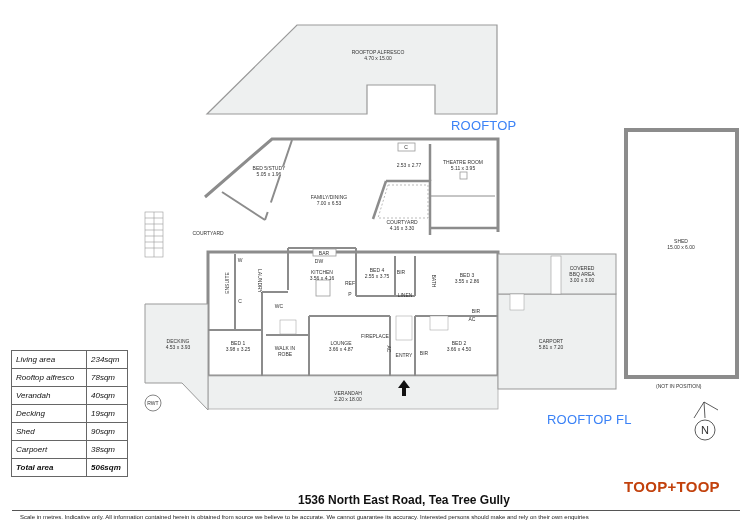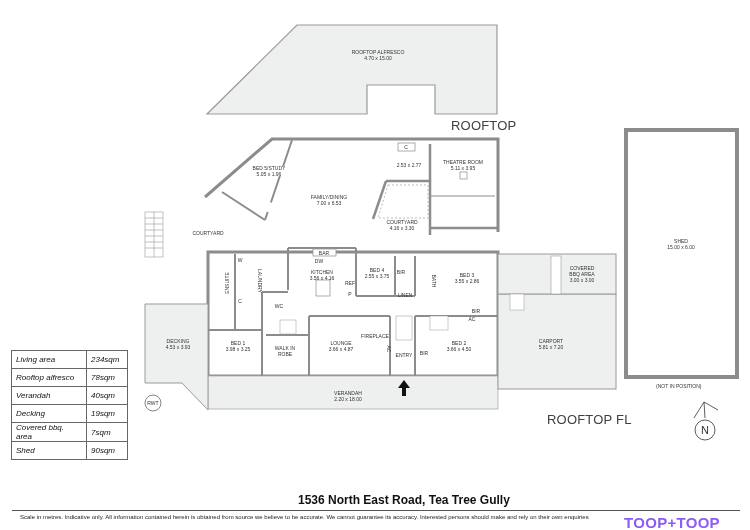--- a/index.html
+++ b/index.html
@@ -1,27 +1,27 @@
 <!DOCTYPE html>
 <html><head>
 <meta charset="utf-8">
 <style>
   html,body{margin:0;padding:0;background:#fff;}
   body{width:750px;height:530px;position:relative;overflow:hidden;font-family:"Liberation Sans",sans-serif;color:#222;}
   .plan{position:absolute;left:0;top:0;width:750px;height:530px;}
   .lbl{position:absolute;font-size:5px;line-height:6px;text-align:center;color:#333;white-space:nowrap;transform:translateX(-50%);}
   .lbl span{display:block;}
-  .floor-lbl{position:absolute;font-size:13px;color:#404040;letter-spacing:0.2px;}
+  .floor-lbl{position:absolute;font-size:13px;color:#3b82f6;letter-spacing:0.2px;}
   .area-table{position:absolute;left:11px;top:350px;border-collapse:collapse;font-size:8px;}
   .area-table td{border:1px solid #666;padding:0 4px;height:17px;color:#111;font-style:italic;}
   .area-table td.k{width:66px;}
   .area-table td.v{width:32px;}
   .area-table tr.total td{font-weight:bold;}
   .address{position:absolute;left:298px;top:493px;font-size:12px;font-weight:bold;color:#111;}
-  .brand{position:absolute;left:624px;top:514px;font-size:15px;font-weight:bold;color:#8b5cf6;letter-spacing:0.3px;}
+  .brand{position:absolute;left:624px;top:478px;font-size:15px;font-weight:bold;color:#c2410c;letter-spacing:0.3px;}
   .rule{position:absolute;left:12px;top:510px;width:728px;height:1px;background:#555;}
   .disclaimer{position:absolute;left:20px;top:514px;font-size:6px;color:#222;white-space:nowrap;}
   .note{position:absolute;font-size:5px;color:#333;}
   .compass{position:absolute;left:690px;top:400px;}
 </style>
 </head>
 <body>
 
 <svg class="plan" width="750" height="530" viewBox="0 0 750 530">
 
@@ -224,26 +224,30 @@
       </tr>
     <tr>
         <td class="k">Verandah</td>
         <td class="v">40sqm</td>
       </tr>
     <tr>
         <td class="k">Decking</td>
         <td class="v">19sqm</td>
       </tr>
     <tr>
-        <td class="k">Covered bbq. area</td>
-        <td class="v">7sqm</td>
-      </tr>
-    <tr>
         <td class="k">Shed</td>
         <td class="v">90sqm</td>
+      </tr>
+    <tr>
+        <td class="k">Carpoert</td>
+        <td class="v">38sqm</td>
+      </tr>
+    <tr class="total">
+        <td class="k">Total area</td>
+        <td class="v">506sqm</td>
       </tr>
   </tbody>
 </table>
 
 <div class="address">1536 North East Road, Tea Tree Gully</div>
 <div class="brand">TOOP+TOOP</div>
 <div class="rule"></div>
 <div class="disclaimer">Scale in metres. Indicative only. All information contained herein is obtained from source we believe to be accurate. We cannot guarantee its accuracy. Interested persons should make and rely on their own enquiries</div>
 
 </body></html>

